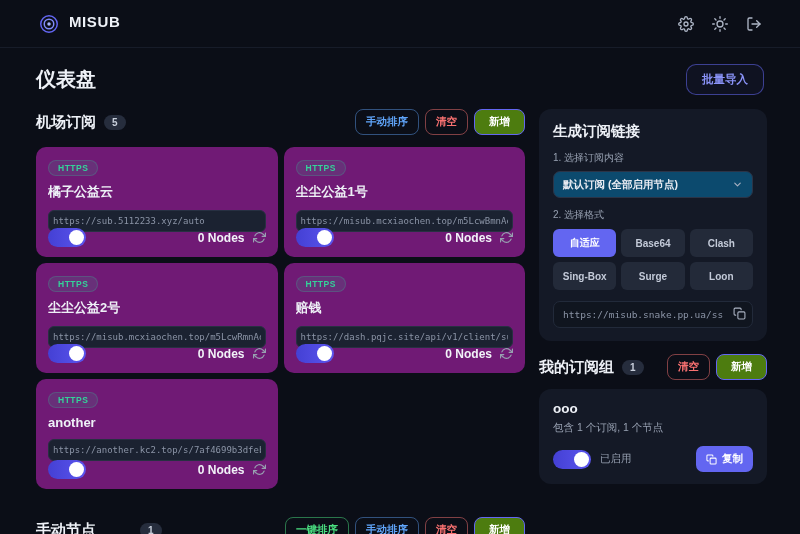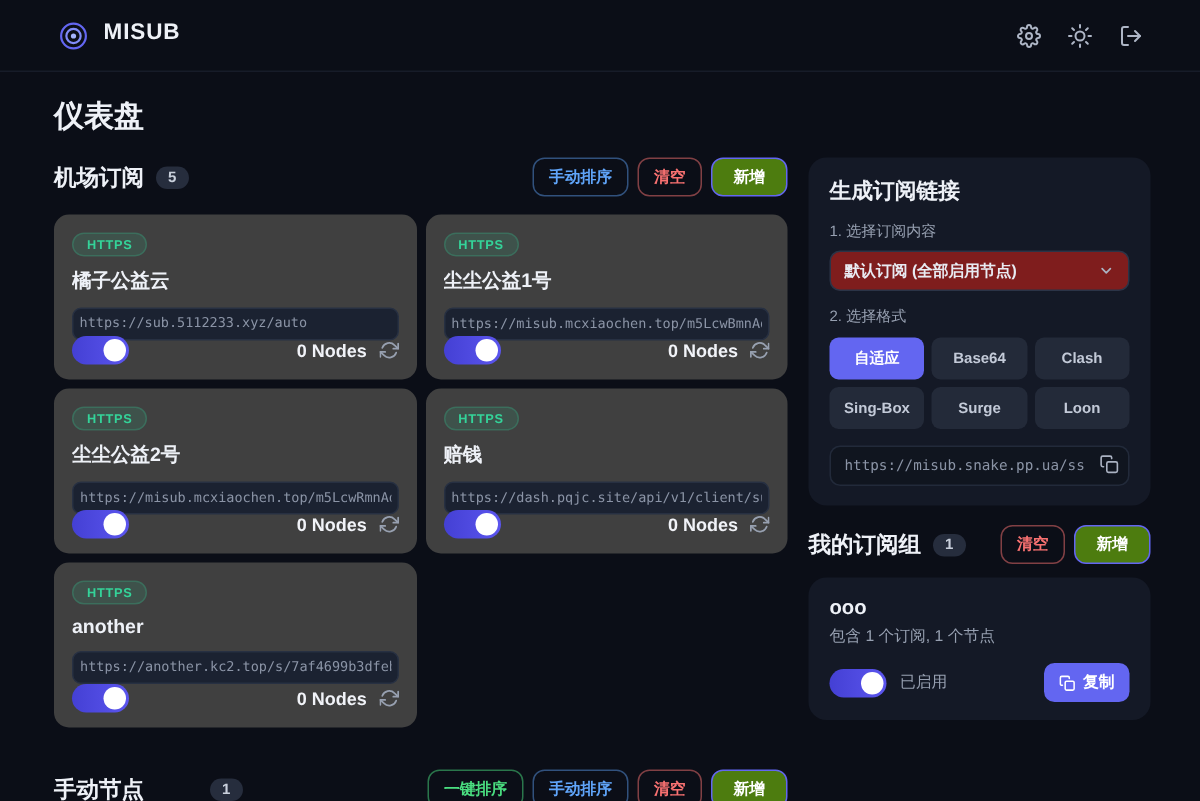--- a/index.html
+++ b/index.html
@@ -42,21 +42,21 @@
   .sec-title { font-size:15px; font-weight:800; }
   .count-badge {
     margin-left:8px; background:#262d3d; color:#c9d0dc;
     font-size:10px; font-weight:700; padding:2px 8px; border-radius:999px;
   }
   .sec-actions { margin-left:auto; display:flex; gap:6px; }
 
   
   .cards-grid { margin-top:12px; display:grid; grid-template-columns:1fr 1fr; gap:6px; }
   .sub-card {
-    background:#404040; border-radius:10px; height:110px;
+    background:#701a75; border-radius:10px; height:110px;
     padding:10px 12px; position:relative;
   }
   .https-pill {
     display:inline-block; font-size:8.5px; font-weight:800; letter-spacing:.5px;
     color:#34d399; background:rgba(52,211,153,.12);
     border:1px solid rgba(52,211,153,.22);
     padding:2px 9px; border-radius:999px;
   }
   .sub-name { font-size:13px; font-weight:800; margin-top:7px; white-space:nowrap; overflow:hidden; }
   .url-input {
@@ -77,21 +77,21 @@
   .nodes { margin-left:auto; font-size:12px; font-weight:800; color:#f1f3f8; }
   .refresh-btn { margin-left:8px; color:#97a0b0; background:none; border:none; cursor:pointer; padding:0; }
 
   .manual-head { margin-top:28px;gap:36px; }
 
   
   .panel { background:#141926; border-radius:12px; padding:13px 14px; }
   .gen-title { font-size:14.5px; font-weight:800; }
   .gen-label { margin-top:10px; font-size:10px; color:#97a0b1; }
   .select-box {
-    margin-top:6px; height:27px; background:#7f1d1d; border:1px solid #2b3447;
+    margin-top:6px; height:27px; background:#0c4a6e; border:1px solid #2b3447;
     border-radius:7px; display:flex; align-items:center; padding:0 9px;
     font-size:10.5px; font-weight:600; color:#e8ebf2; cursor:pointer;
   }
   .select-box .chev { margin-left:auto; color:#aab2c2; }
   .fmt-grid { margin-top:7px; display:grid; grid-template-columns:repeat(3,1fr); gap:5px; }
   .fmt-btn {
     height:28px; border:none; border-radius:6px; cursor:pointer;
     background:#232a39; color:#c3cad8; font-size:10px; font-weight:600; font-family:inherit;
   }
   .fmt-btn.active { background:#6366f1; color:#fff; font-weight:700; }
@@ -162,20 +162,21 @@
         </svg>
       </span>
     </button>
   </div>
 </header>
 
 <main class="page">
 
   <div class="page-head">
     <h1 class="page-title">仪表盘</h1>
+    <button class="btn btn-bulk">批量导入</button>
   </div>
 
   <div class="columns">
 
     <section class="col-left">
       <div class="sec-head">
         <span class="sec-title">机场订阅</span>
         <span class="count-badge">5</span>
         <div class="sec-actions">
           <button class="btn btn-outline-blue">手动排序</button>

